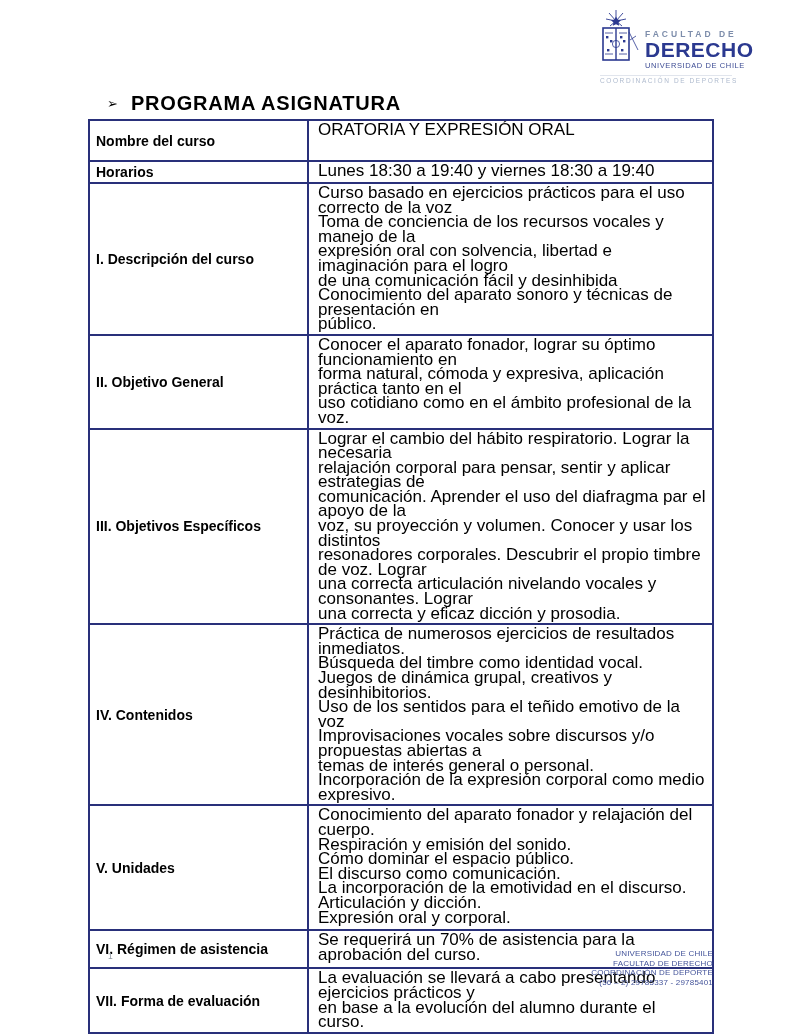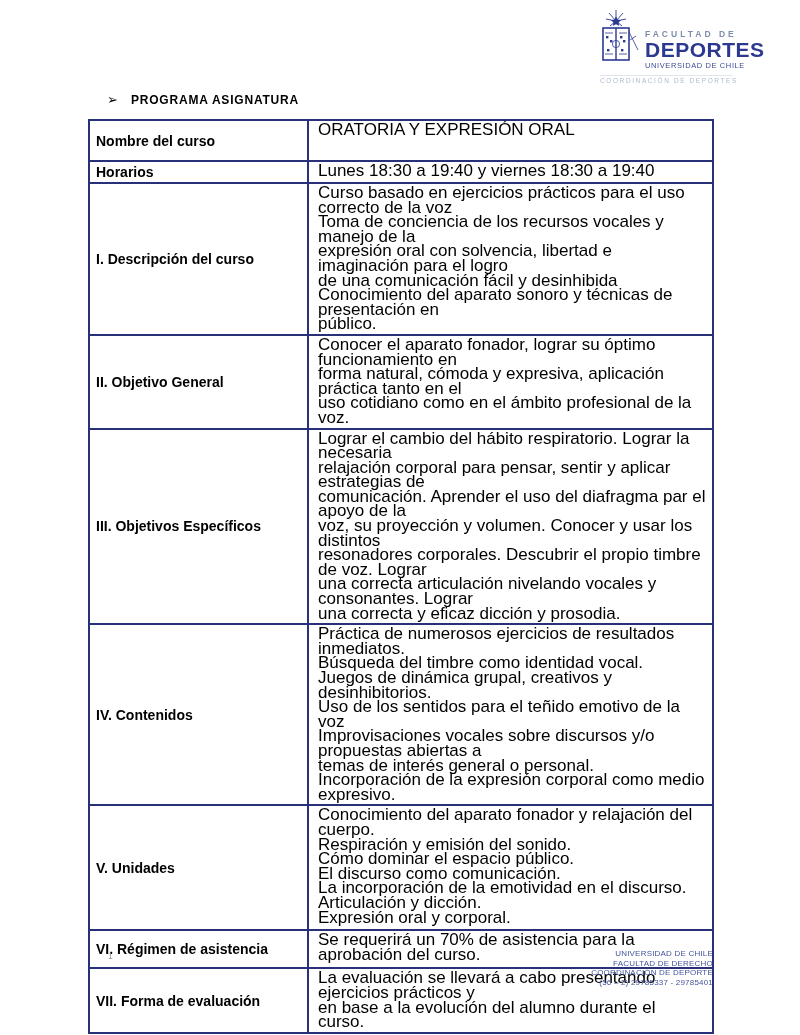--- a/index.html
+++ b/index.html
@@ -67,21 +67,21 @@
   .heading {
     position: absolute;
     left: 107px;
     top: 92px;
     display: flex;
     align-items: center;
     gap: 13px;
   }
   .heading-bullet { font-size: 13px; color: #000; }
   .heading-title {
-    font-size: 12px;
+    font-size: 20px;
     font-weight: bold;
     letter-spacing: 0.8px;
     color: #000;
   }
 
   
   table.program {
     position: absolute;
     left: 88px;
     top: 119px;
@@ -196,21 +196,21 @@
             <rect x="10" y="30" width="2.4" height="2.4"></rect>
             <rect x="20" y="26" width="2.4" height="2.4"></rect>
             <rect x="23" y="30" width="2.4" height="2.4"></rect>
             <rect x="7" y="39" width="2.4" height="2.4"></rect>
             <rect x="21" y="39" width="2.4" height="2.4"></rect>
           </g>
         </svg>
       </span>
       <span class="logo-text">
         <div class="logo-line1">FACULTAD DE</div>
-        <div class="logo-line2">DEPORTES</div>
+        <div class="logo-line2">DERECHO</div>
         <div class="logo-line3">UNIVERSIDAD DE CHILE</div>
       </span>
     </div>
     <div class="logo-line4">COORDINACIÓN DE DEPORTES</div>
   </div>
 
   <div class="heading">
     <span class="heading-bullet">➢</span>
     <span class="heading-title">PROGRAMA ASIGNATURA</span>
   </div>

